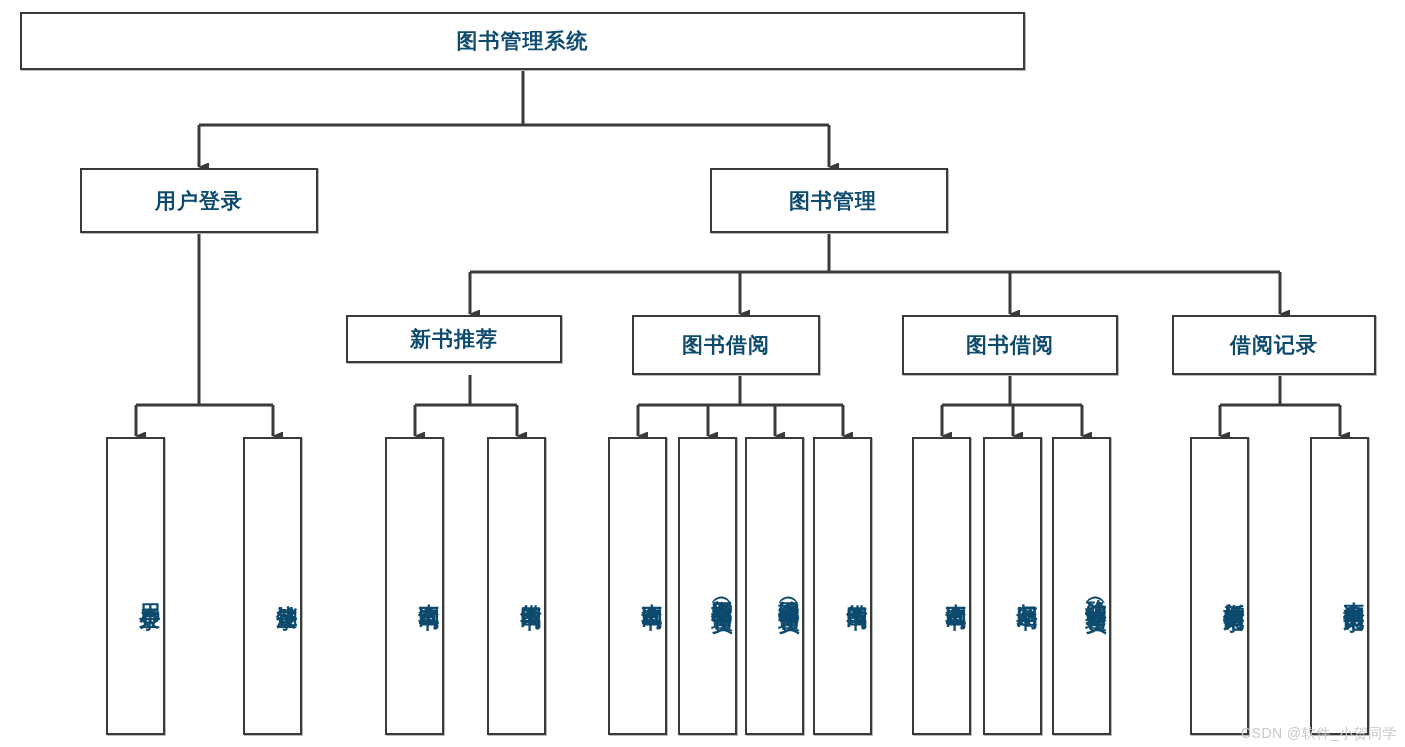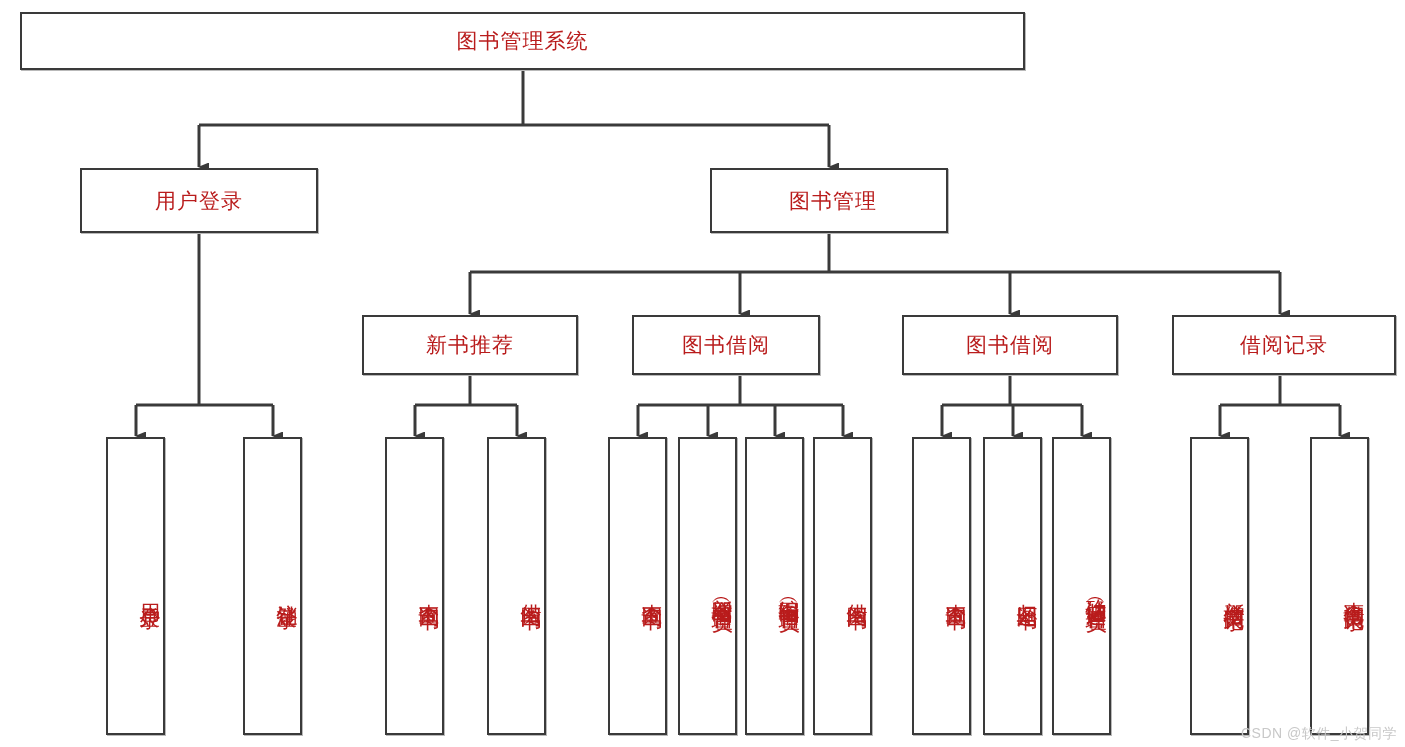--- a/index.html
+++ b/index.html
@@ -25,21 +25,22 @@
   }
   .node {
     position: absolute;
     box-sizing: border-box;
     background: #ffffff;
     border: 2px solid #3a3a3a;
     box-shadow: 1px 1px 0 0 #b9b9b9;
     display: flex;
     align-items: center;
     justify-content: center;
-    color: #b91c1c;
+    color: #0c4a6e;
+    font-weight: bold;
   }
   .node.h {
     font-size: 21px;
     letter-spacing: 1px;
     line-height: 1.1;
   }
   .node.v {
     writing-mode: vertical-rl;
     text-orientation: upright;
     font-size: 21px;
@@ -117,30 +118,30 @@
     <span>图书管理系统</span>
   </div>
 
   <div class="node h" style="left: 80px; top: 168px; width: 238px; height: 65px;">
     <span>用户登录</span>
   </div>
   <div class="node h" style="left: 710px; top: 168px; width: 238px; height: 65px; padding-left: 8px;">
     <span>图书管理</span>
   </div>
 
-  <div class="node h" style="left: 362px; top: 315px; width: 216px; height: 60px;">
+  <div class="node h" style="left: 346px; top: 315px; width: 216px; height: 48px;">
     <span>新书推荐</span>
   </div>
   <div class="node h" style="left: 632px; top: 315px; width: 188px; height: 60px;">
     <span>图书借阅</span>
   </div>
   <div class="node h" style="left: 902px; top: 315px; width: 216px; height: 60px;">
     <span>图书借阅</span>
   </div>
-  <div class="node h" style="left: 1172px; top: 315px; width: 224px; height: 60px;">
+  <div class="node h" style="left: 1172px; top: 315px; width: 204px; height: 60px;">
     <span>借阅记录</span>
   </div>
 
   <div id="leaf-layer">
       <div class="node v" style="left: 106px; top: 437px; width: 59px; height: 298px;">
         <span class="vtext">用户登录</span>
       </div>
       <div class="node v" style="left: 243px; top: 437px; width: 59px; height: 298px;">
         <span class="vtext">注销登录</span>
       </div>

